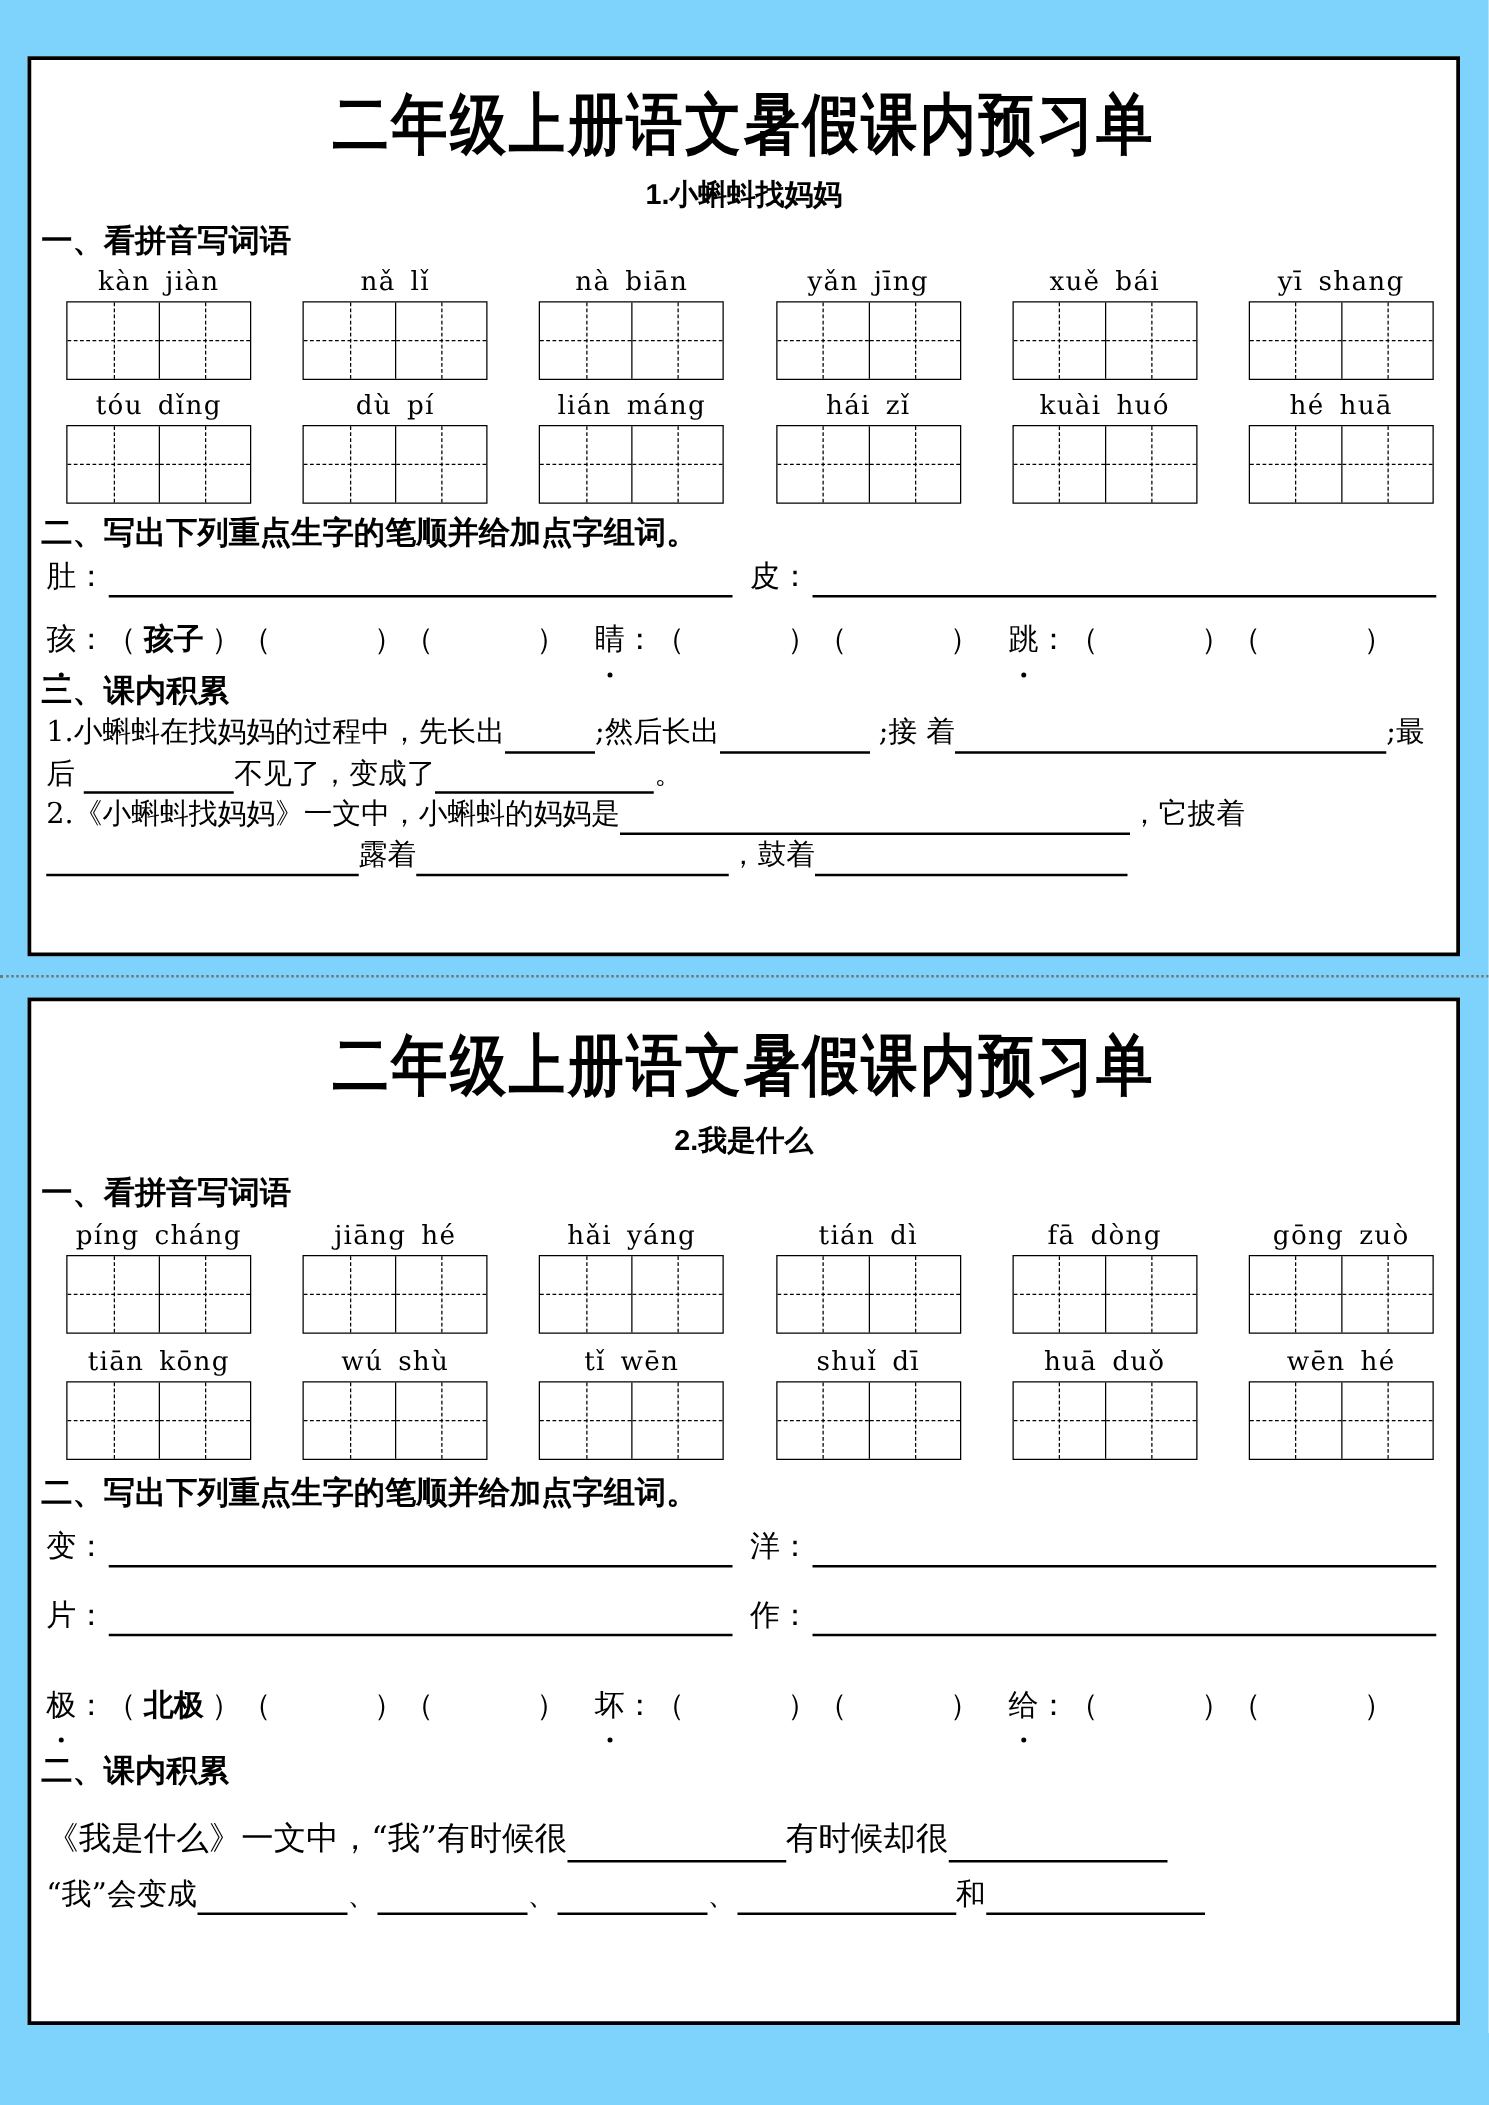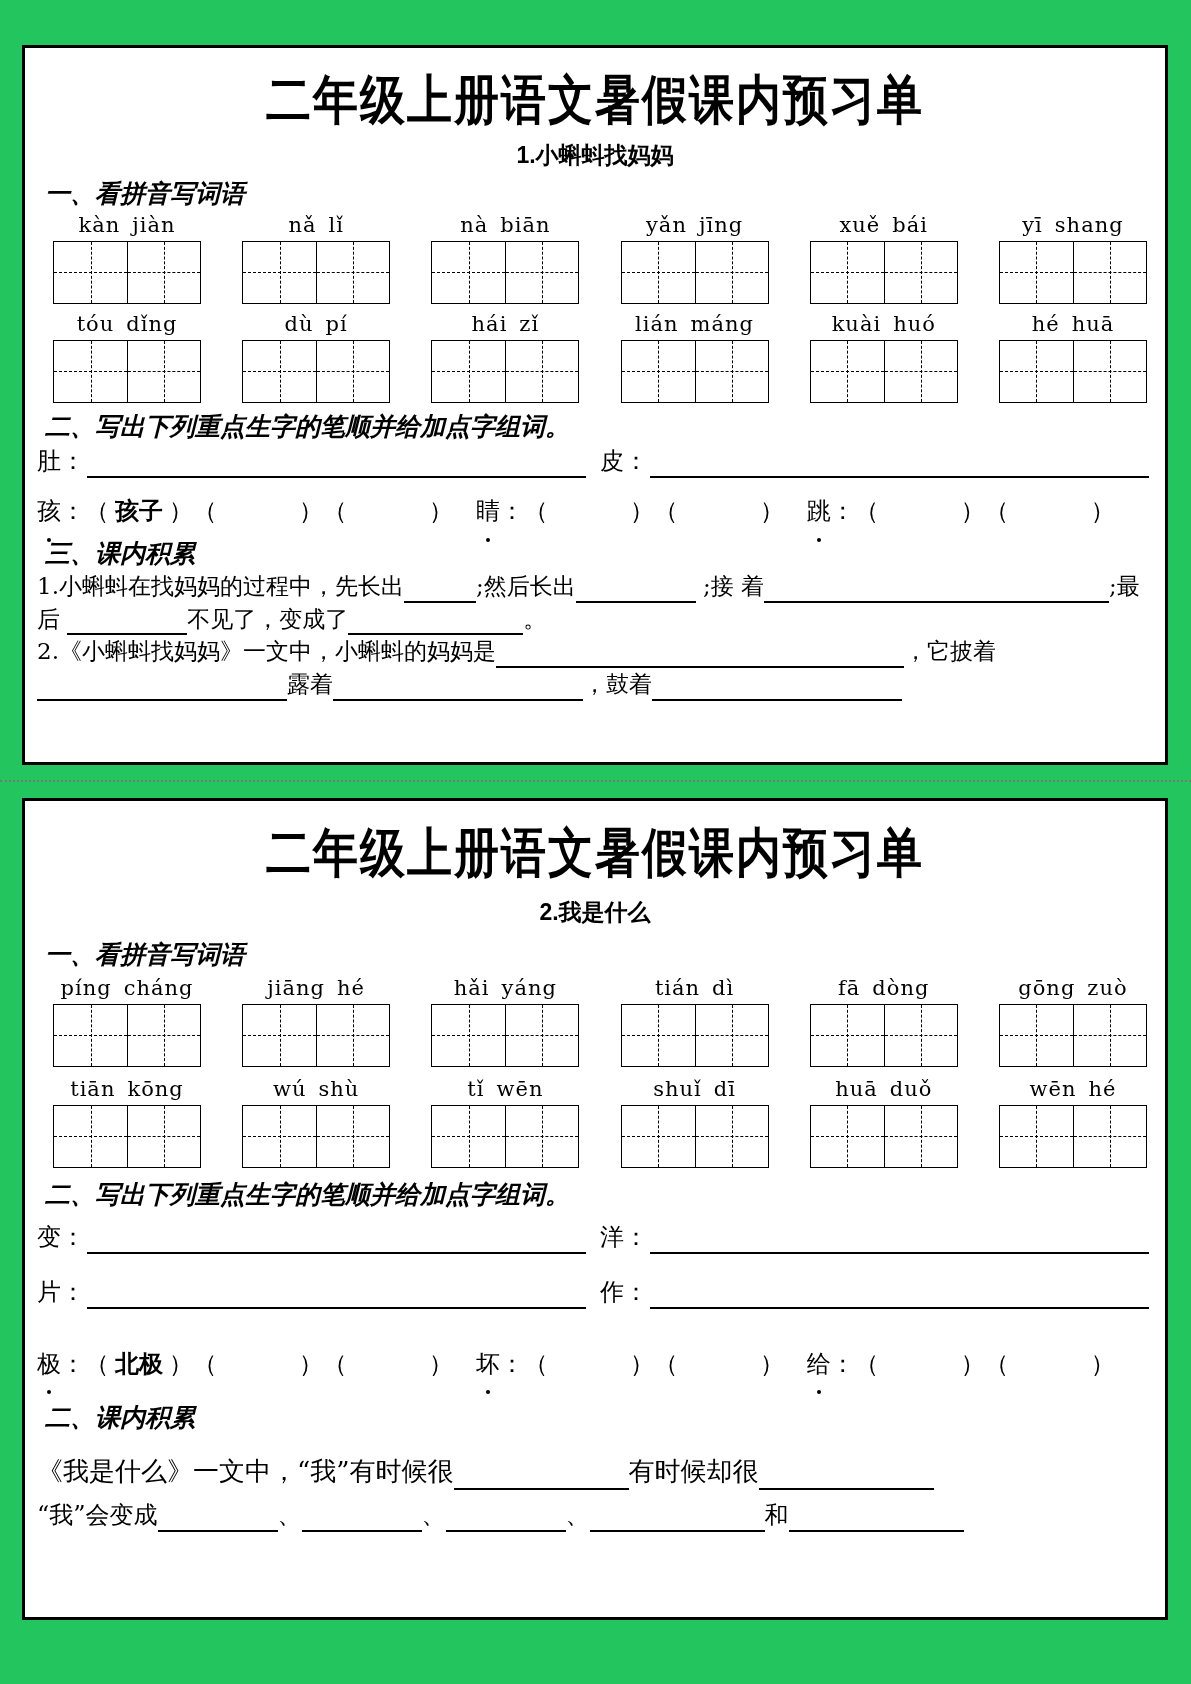--- a/index.html
+++ b/index.html
@@ -2,21 +2,21 @@
 <html><head>
 <meta charset="utf-8">
 <style>
   html,body{margin:0;padding:0;background:#ffffff;}
   body{
     width:1191px;height:1684px;
     font-family:"Liberation Serif","DejaVu Serif",serif;
     color:#000;
     -webkit-font-smoothing:none;
   }
-  .sheet{position:relative;width:1191px;height:1684px;overflow:hidden;background:#22c55e;}
+  .sheet{position:relative;width:1191px;height:1684px;overflow:hidden;background:#7dd3fc;}
 
   
   .page{
     position:absolute;
     left:22px;width:1146px;
     border:3px solid #000;
     box-sizing:border-box;
     background:#fff;
   }
   #page1{top:45px;height:720px;}
@@ -46,23 +46,22 @@
     font-family:"Liberation Sans","DejaVu Sans",sans-serif;
     font-weight:bold;
     font-size:23px;
     margin:0;
   }
   .sec-head{
     font-family:"Liberation Sans","DejaVu Sans",sans-serif;
     font-weight:bold;
     font-size:25px;
     margin:0;
-    padding-left:20px;
+    padding-left:8px;
     line-height:1.18;
-    font-style:italic;
   }
 
   
   .pinyin-row{
     display:flex;
     justify-content:space-between;
     padding:0 18px 0 28px;
     box-sizing:border-box;
   }
   .pin-cell{display:flex;flex-direction:column;align-items:center;}
@@ -219,28 +218,28 @@
             </div>
         </div>
         <div class="pin-cell">
           <div class="pin-text"><span>dù</span><span>pí</span></div>
           <div class="tzg">
               <div class="sq"></div>
               <div class="sq"></div>
             </div>
         </div>
         <div class="pin-cell">
+          <div class="pin-text"><span>lián</span><span>máng</span></div>
+          <div class="tzg">
+              <div class="sq"></div>
+              <div class="sq"></div>
+            </div>
+        </div>
+        <div class="pin-cell">
           <div class="pin-text"><span>hái</span><span>zǐ</span></div>
-          <div class="tzg">
-              <div class="sq"></div>
-              <div class="sq"></div>
-            </div>
-        </div>
-        <div class="pin-cell">
-          <div class="pin-text"><span>lián</span><span>máng</span></div>
           <div class="tzg">
               <div class="sq"></div>
               <div class="sq"></div>
             </div>
         </div>
         <div class="pin-cell">
           <div class="pin-text"><span>kuài</span><span>huó</span></div>
           <div class="tzg">
               <div class="sq"></div>
               <div class="sq"></div>

